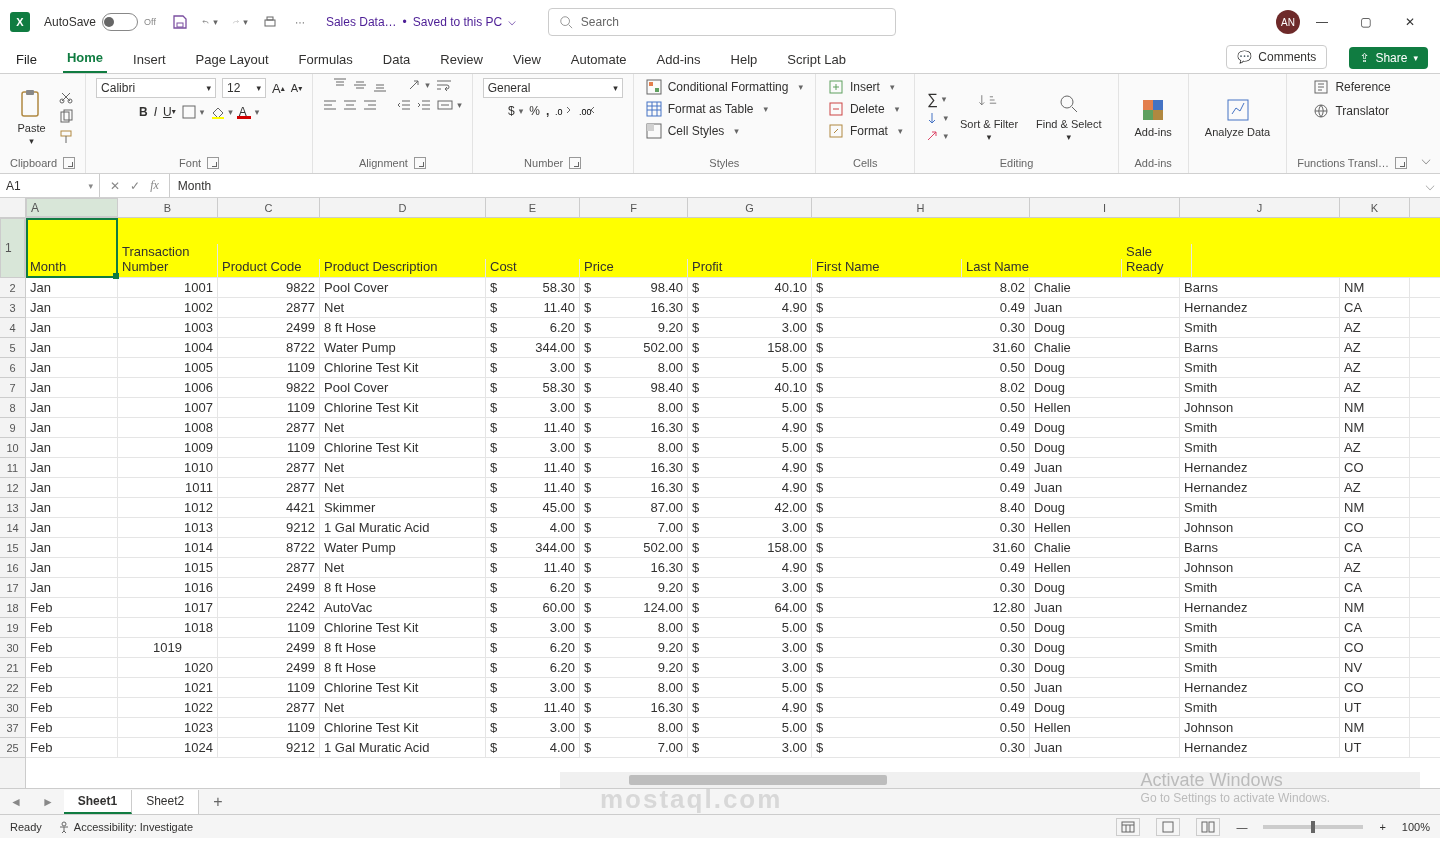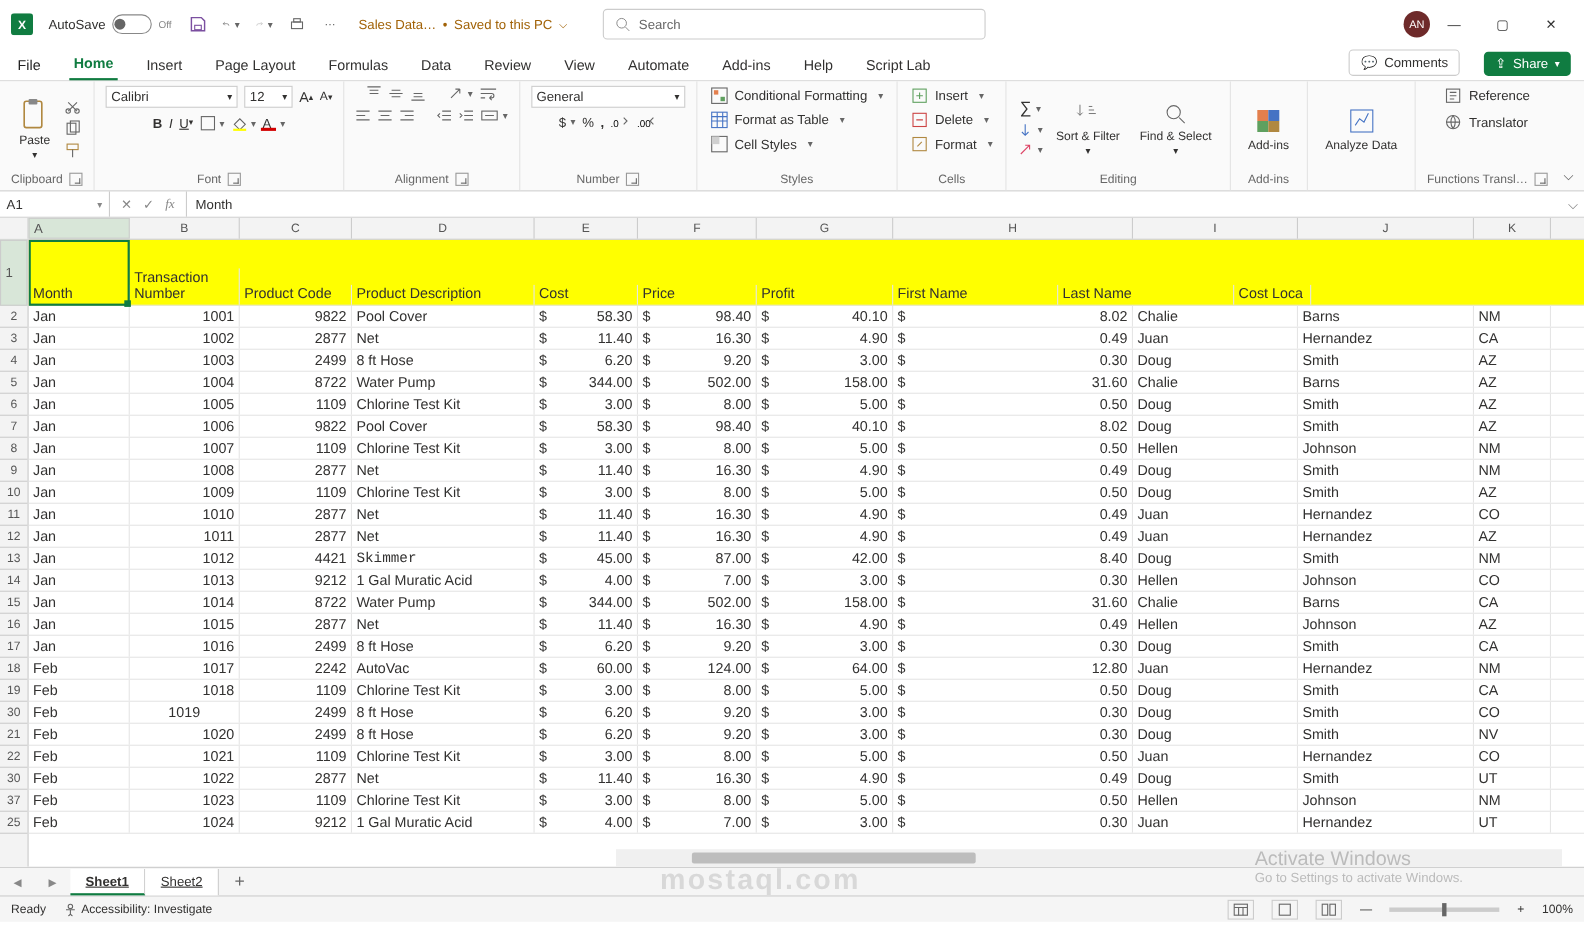--- a/index.html
+++ b/index.html
@@ -6,21 +6,21 @@
 body { width: 1440px; height: 865px; background: #fff; overflow: hidden; position: relative; font-size: 12px; color: #323130; }
 
 
 .titlebar { height: 44px; display: flex; align-items: center; padding: 0 8px; background: #fff; }
 .app-icon { width: 24px; height: 24px; display:flex; align-items:center; justify-content:center; }
 .autosave { display: flex; align-items: center; margin-left: 12px; gap: 6px; font-size: 12px; }
 .switch { width: 36px; height: 18px; border: 1px solid #888; border-radius: 9px; display: flex; align-items: center; padding: 1px; background:#fff; }
 .switch .knob { width: 10px; height: 10px; border-radius: 50%; background: #666; }
 .qat { display: flex; align-items: center; gap: 14px; margin-left: 16px; }
 .qat .ic { width: 16px; height: 16px; color:#5b5b5b; display:flex; align-items:center; justify-content:center; }
-.doc-title { margin-left: 18px; font-size: 12px; color: #a16207; display:flex; align-items:center; gap:6px; }
+.doc-title { margin-left: 18px; font-size: 12px; color: #4c1d95; display:flex; align-items:center; gap:6px; }
 .searchbox { margin-left: 32px; width: 348px; height: 28px; border: 1px solid #ccc; border-radius: 4px; display: flex; align-items: center; padding: 0 10px; gap: 8px; color: #666; }
 .title-spacer { flex: 1; }
 .account { width: 24px; height: 24px; border-radius: 50%; background: #6e2a2a; color: #fff; font-size: 10px; display: flex; align-items: center; justify-content: center; }
 .winbtn { width: 44px; height: 30px; display: flex; align-items: center; justify-content: center; color: #333; }
 
 
 .ribbon-tabs { height: 30px; display: flex; align-items: flex-end; padding: 0 12px; gap: 22px; font-size: 13px; border-bottom: 1px solid #d0d0d0; }
 .ribbon-tabs .tab { padding: 6px 4px; cursor: default; }
 .ribbon-tabs .tab.active { border-bottom: 2px solid #107c41; color: #107c41; font-weight: 600; }
 .ribbon-tabs .tab.file { color: #222; }
@@ -72,21 +72,21 @@
 .cell { border-right:1px solid #e5e5e5; padding: 0 4px; white-space:nowrap; overflow:hidden; line-height:20px; }
 .cell.curr { display:flex; justify-content:space-between; }
 .sel-cell { position:absolute; top:0; left:0; border:2px solid #107c41; pointer-events:none; }
 .sel-cell .handle { position:absolute; right:-3px; bottom:-3px; width:6px; height:6px; background:#107c41; }
 .hscroll { position:absolute; bottom:0; right:20px; left:560px; height:16px; background:#f0f0f0; display:flex; align-items:center; }
 .hscroll .thumb { position:absolute; left:8%; width:30%; height:10px; background:#bdbdbd; border-radius:2px; top:3px; }
 
 
 .sheetbar { height: 26px; display:flex; align-items:center; border-top:1px solid #ccc; background:#f5f5f5; font-size:12px; }
 .sheetbar .nav { padding:0 10px; color:#888; }
-.sheet-tab { padding: 4px 14px; border-right:1px solid #ccc; background:#fff;text-decoration:underline; }
+.sheet-tab { padding: 4px 14px; border-right:1px solid #ccc; background:#fff; }
 .sheet-tab.active { border-bottom:2px solid #107c41; font-weight:600; }
 .add-sheet { padding: 0 14px; color:#666; font-size:16px; }
 
 
 .statusbar { height: 24px; display:flex; align-items:center; border-top:1px solid #ccc; background:#f5f5f5; font-size:11px; padding:0 10px; gap:16px; }
 .statusbar .spacer { flex:1; }
 .viewbtn { width:24px; height:18px; border:1px solid #ccc; display:flex; align-items:center; justify-content:center; }
 .zoom-slider { width:100px; height:4px; background:#ccc; position:relative; }
 .zoom-slider .zknob { position:absolute; left:48%; top:-4px; width:4px; height:12px; background:#666; }
 
@@ -595,21 +595,21 @@
           <div class="datarow header" style="height: 60px;">
             <div class="cell" style="width: 92px;">Month</div>
             <div class="cell" style="width: 100px;">Transaction Number</div>
             <div class="cell" style="width: 102px;">Product Code</div>
             <div class="cell" style="width: 166px;">Product Description</div>
             <div class="cell" style="width: 94px; text-align: right;">Cost</div>
             <div class="cell" style="width: 108px; text-align: right;">Price</div>
             <div class="cell" style="width: 124px; text-align: right;">Profit</div>
             <div class="cell" style="width: 150px;">First Name</div>
             <div class="cell" style="width: 160px;">Last Name</div>
-            <div class="cell" style="width: 70px;">Cost Loca</div>
+            <div class="cell" style="width: 70px;">Sale Ready</div>
           </div>
           <div class="datarow">
             <div class="cell" style="width: 92px;">Jan</div>
             <div class="cell" style="width: 100px; text-align: right;">1001</div>
             <div class="cell" style="width: 102px; text-align: right;">9822</div>
             <div class="cell" style="width: 166px;">Pool Cover</div>
             <div class="cell curr" style="width: 94px;">
               <span>$</span>
               <span>58.30</span>
             </div>
@@ -876,21 +876,21 @@
               <span>0.49</span>
             </div>
             <div class="cell" style="width: 150px;">Juan</div>
             <div class="cell" style="width: 160px;">Hernandez</div>
             <div class="cell" style="width: 70px;">AZ</div>
           </div>
           <div class="datarow">
             <div class="cell" style="width: 92px;">Jan</div>
             <div class="cell" style="width: 100px; text-align: right;">1012</div>
             <div class="cell" style="width: 102px; text-align: right;">4421</div>
-            <div class="cell" style="width: 166px; font-family: Liberation Mono, monospace;">Skimmer</div>
+            <div class="cell" style="width: 166px;">Skimmer</div>
             <div class="cell curr" style="width: 94px;">
               <span>$</span>
               <span>45.00</span>
             </div>
             <div class="cell curr" style="width: 108px;">
               <span>$</span>
               <span>87.00</span>
             </div>
             <div class="cell curr" style="width: 124px;">
               <span>$</span>

